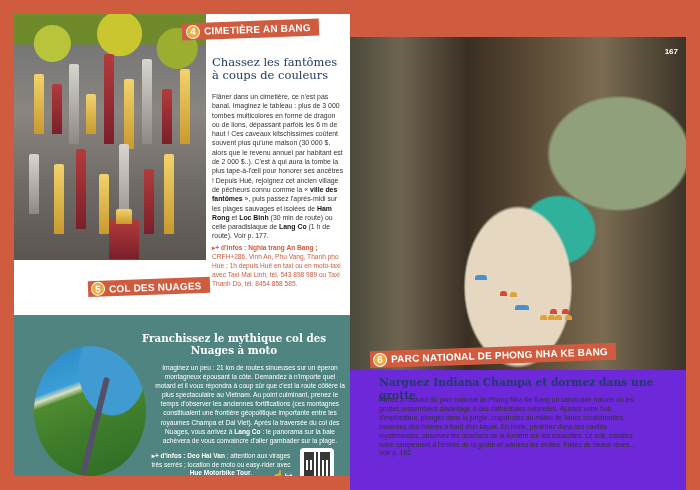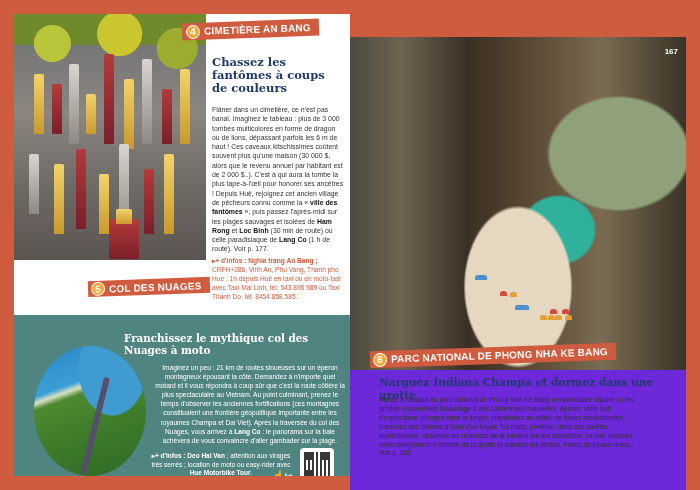--- a/index.html
+++ b/index.html
@@ -21,35 +21,35 @@
   .cemetery-photo .gold { background: linear-gradient(180deg, #f2d36b, #c99a2e); }
   .cemetery-photo .red { background: linear-gradient(180deg, #b43b3b, #7a1f2a); }
   .cemetery-photo .grey { background: linear-gradient(180deg, #d8d5d0, #8d8a86); }
 
   .badge { position: absolute; display: flex; align-items: center; background: #cf5c3f; color: #fff; font-weight: bold; letter-spacing: 0.2px; }
   .badge .num { display: inline-flex; align-items: center; justify-content: center; width: 14px; height: 14px; border-radius: 50%;
     background: #f2a93b; color: #fff; font-size: 10px; margin-right: 4px; border: 1.5px solid #fff; }
 
   .badge-4 { left: 182px; top: 21px; height: 17px; padding: 0 8px 0 4px; font-size: 10px; transform: rotate(-2deg); }
   .section4 { position: absolute; left: 198px; top: 42px; width: 132px; }
-  .s4-title { font-family: "DejaVu Serif", serif; font-weight: bold; color: #1f3b6b; font-size: 11.5px; line-height: 13px; margin-bottom: 10px; }
+  .s4-title { font-family: "DejaVu Serif", serif; font-weight: normal; color: #1f3b6b; font-size: 11.5px; line-height: 13px; margin-bottom: 10px; }
   .s4-body { font-size: 6.9px; line-height: 9.3px; color: #333; }
   .s4-body b { color: #111; }
   .info { color: #cf5c3f; font-size: 6.6px; line-height: 9.1px; margin-top: 2px; }
   .info b { font-weight: bold; }
 
   
   .teal { position: absolute; left: 0; top: 301px; width: 336px; height: 161px; background: #4f8480; }
   .badge-5 { left: 88px; top: 279px; height: 16px; padding: 0 8px 0 3px; font-size: 10px; transform: rotate(-2deg); }
   .coast-circle { position: absolute; left: 20px; top: 332px; width: 112px; height: 130px; border-radius: 50%; overflow: hidden;
     background:
       radial-gradient(ellipse at 70% 18%, #3f9bd0 0 30%, transparent 31%),
       linear-gradient(160deg, #2c86c4 0%, #3a9ed6 30%, #d8e0c0 34%, #4d8a2f 38%, #3f7d2b 60%, #2e6a26 100%); }
   .coast-circle .road { position: absolute; left: 58px; top: 30px; width: 6px; height: 100px; background: #55506a; border-radius: 3px; transform: rotate(14deg); }
-  .s5-title { position: absolute; left: 110px; top: 318px; width: 220px; font-family: "DejaVu Serif", serif; font-weight: bold; color: #fff; font-size: 10.3px; line-height: 12px; }
+  .s5-title { position: absolute; left: 110px; top: 318px; width: 220px; font-family: "DejaVu Serif", serif; font-weight: bold; color: #fff; font-size: 10.3px; line-height: 12px; text-align: center; }
   .s5-body { position: absolute; left: 140px; top: 349px; width: 192px; font-size: 6.6px; line-height: 9.1px; color: #fff; text-align: center; }
   .s5-body b { font-weight: bold; }
   .s5-info { position: absolute; left: 132px; top: 438px; width: 150px; font-size: 6.5px; line-height: 8.6px; color: #fff; text-align: center; }
   .qr { position: absolute; left: 286px; top: 434px; width: 34px; height: 34px; background: #fff; border-radius: 4px; padding: 4px; }
   .qr-inner { width: 100%; height: 100%;
     background:
       linear-gradient(#222,#222) 0 0/8px 8px no-repeat,
       linear-gradient(#222,#222) 100% 0/8px 8px no-repeat,
       linear-gradient(#222,#222) 0 100%/8px 8px no-repeat,
       repeating-linear-gradient(90deg, #222 0 2px, transparent 2px 4px),

